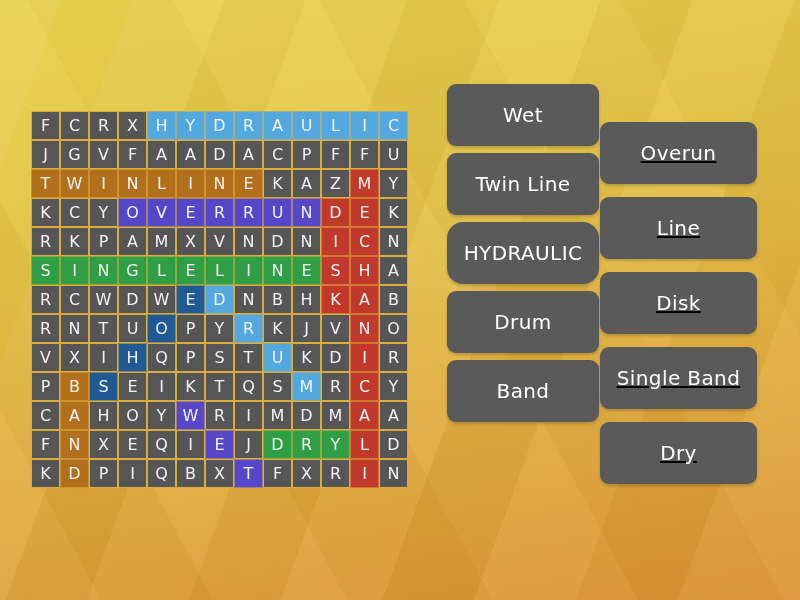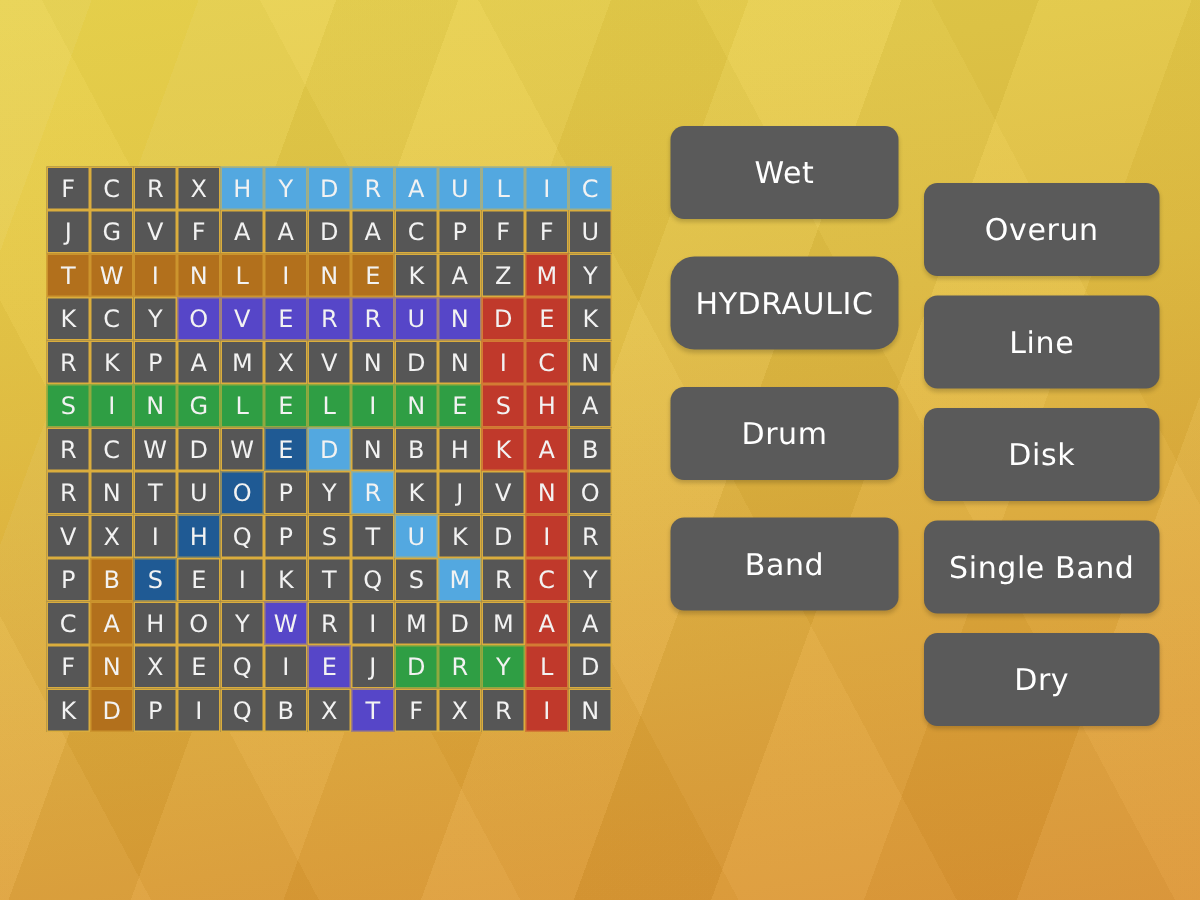--- a/index.html
+++ b/index.html
@@ -65,22 +65,22 @@
   }
   .cell.hl-blue   { background: #53a8e0; border-color: rgba(226,178,60,0.55); }
   .cell.hl-brown  { background: #b2701c; border-color: rgba(226,178,60,0.55); }
   .cell.hl-purple { background: #5646c8; border-color: rgba(226,178,60,0.55); }
   .cell.hl-red    { background: #c0392b; border-color: rgba(226,178,60,0.55); }
   .cell.hl-green  { background: #2f9e44; border-color: rgba(226,178,60,0.55); }
   .cell.hl-navy   { background: #1f5a94; border-color: rgba(226,178,60,0.55); }
 
   
   .word-col { position: absolute; display: flex; flex-direction: column; }
-  #word-col-left  { left: 447px; top: 84px;  width: 152px; gap: 25px; }
-  #word-col-right { left: 616px; top: 122px; width: 157px; gap: 13px; }
+  #word-col-left  { left: 447px; top: 84px;  width: 152px; gap: 7px; }
+  #word-col-right { left: 600px; top: 122px; width: 157px; gap: 13px; text-decoration: underline; }
 
   .word-chip {
     background: #5a5a5a;
     color: #ffffff;
     border-radius: 9px;
     height: 62px;
     display: flex; align-items: center; justify-content: center;
     font-family: "DejaVu Sans", sans-serif;
     font-size: 20px;
     font-weight: 400;
@@ -270,20 +270,21 @@
         <div class="cell">F</div>
         <div class="cell">X</div>
         <div class="cell">R</div>
         <div class="cell hl-red">I</div>
         <div class="cell">N</div>
       </div>
   </div>
 
   <div class="word-col" id="word-col-left">
       <div class="word-chip">Wet</div>
+      <div class="word-chip">Twin Line</div>
       <div class="word-chip found">HYDRAULIC</div>
       <div class="word-chip">Drum</div>
       <div class="word-chip">Band</div>
     </div>
   <div class="word-col" id="word-col-right">
       <div class="word-chip">Overun</div>
       <div class="word-chip">Line</div>
       <div class="word-chip">Disk</div>
       <div class="word-chip">Single Band</div>
       <div class="word-chip">Dry</div>

